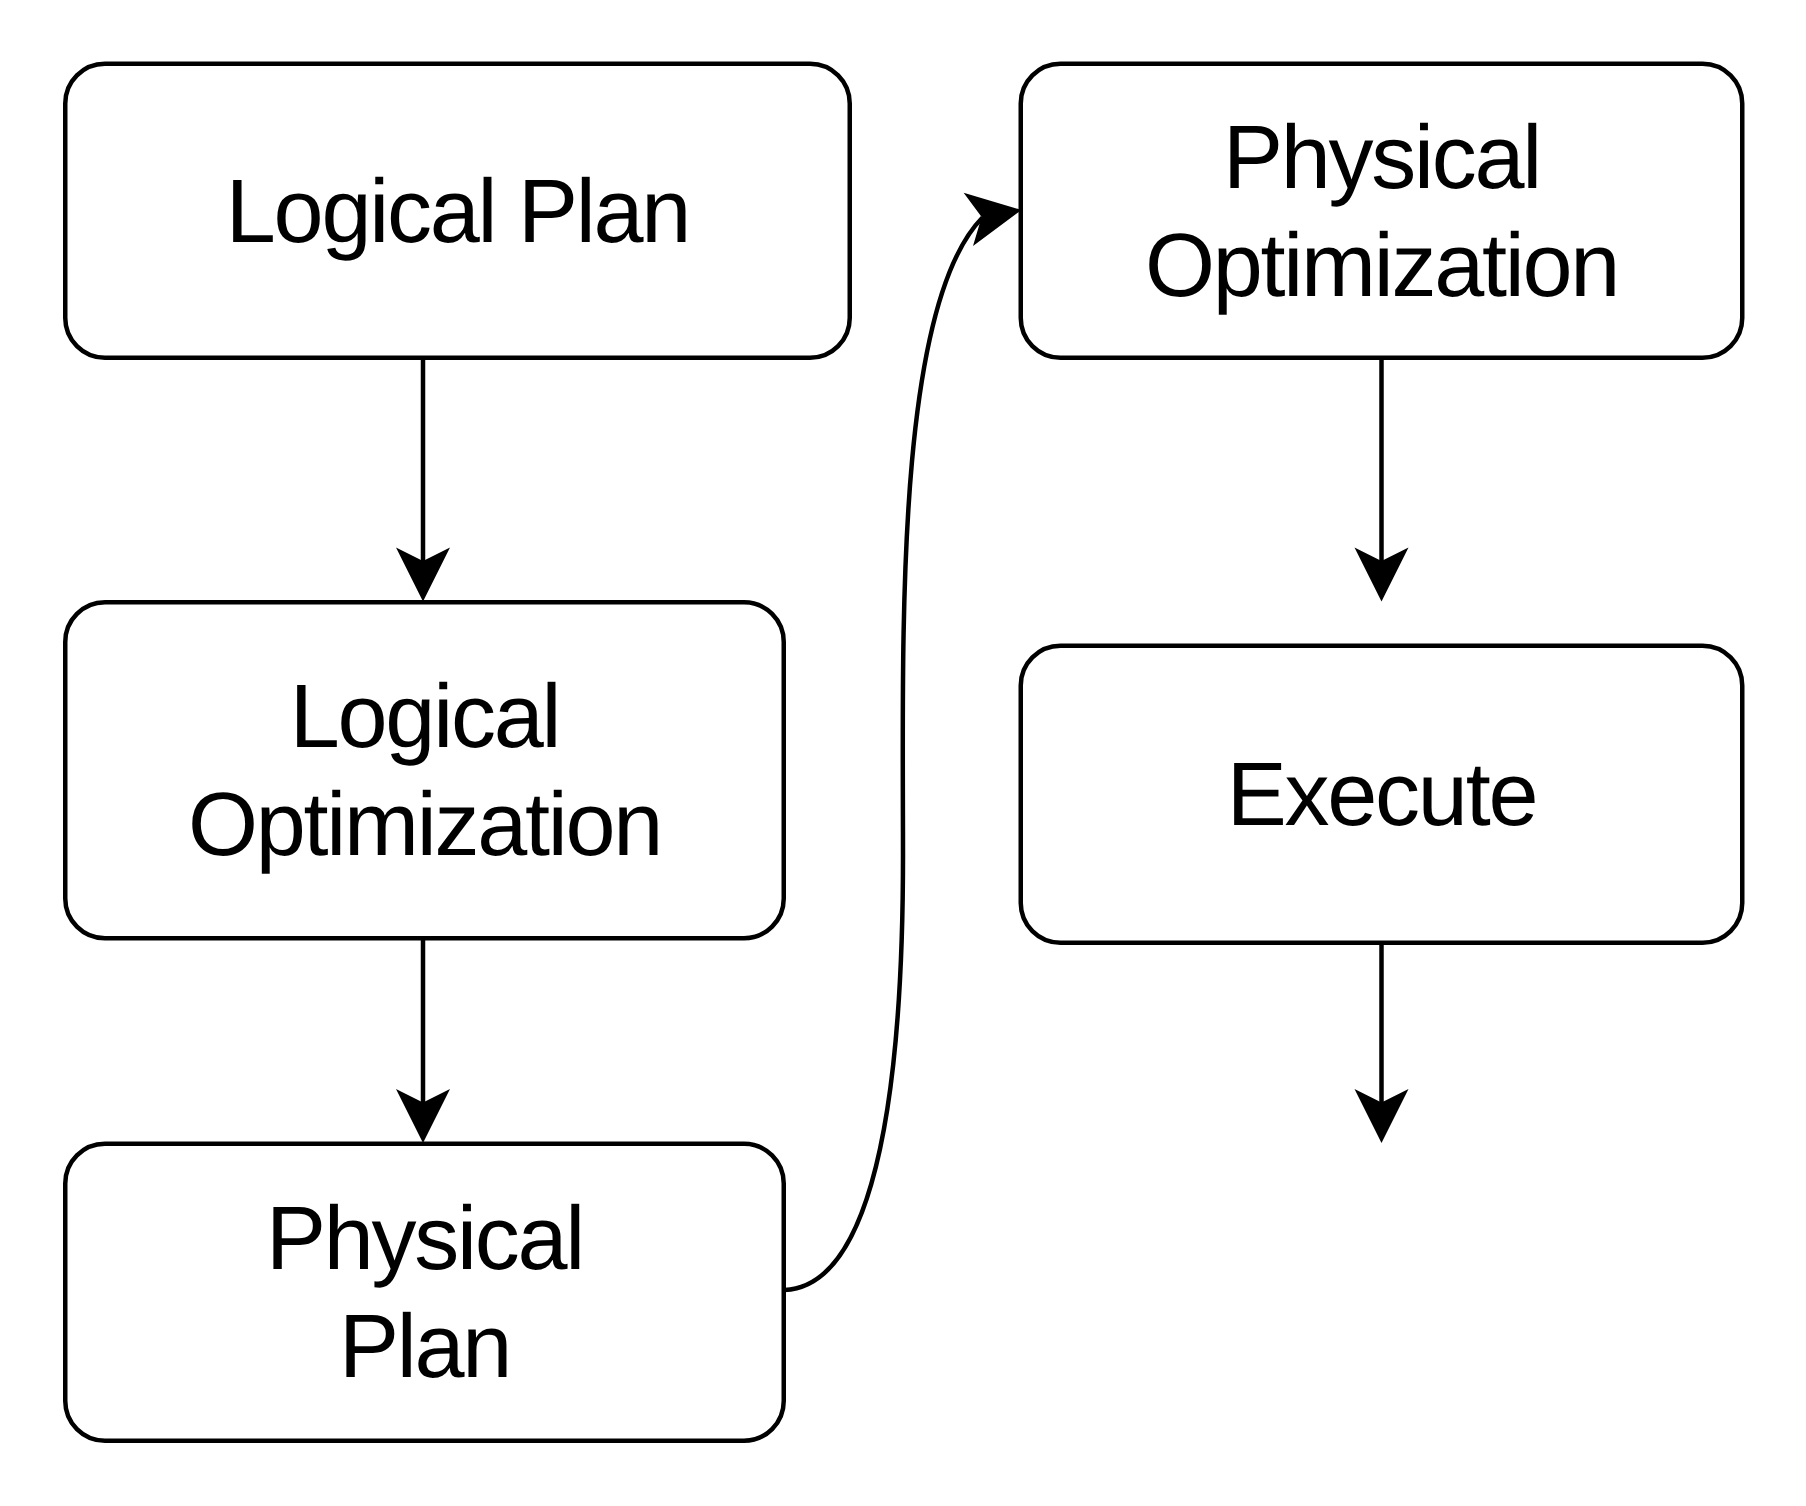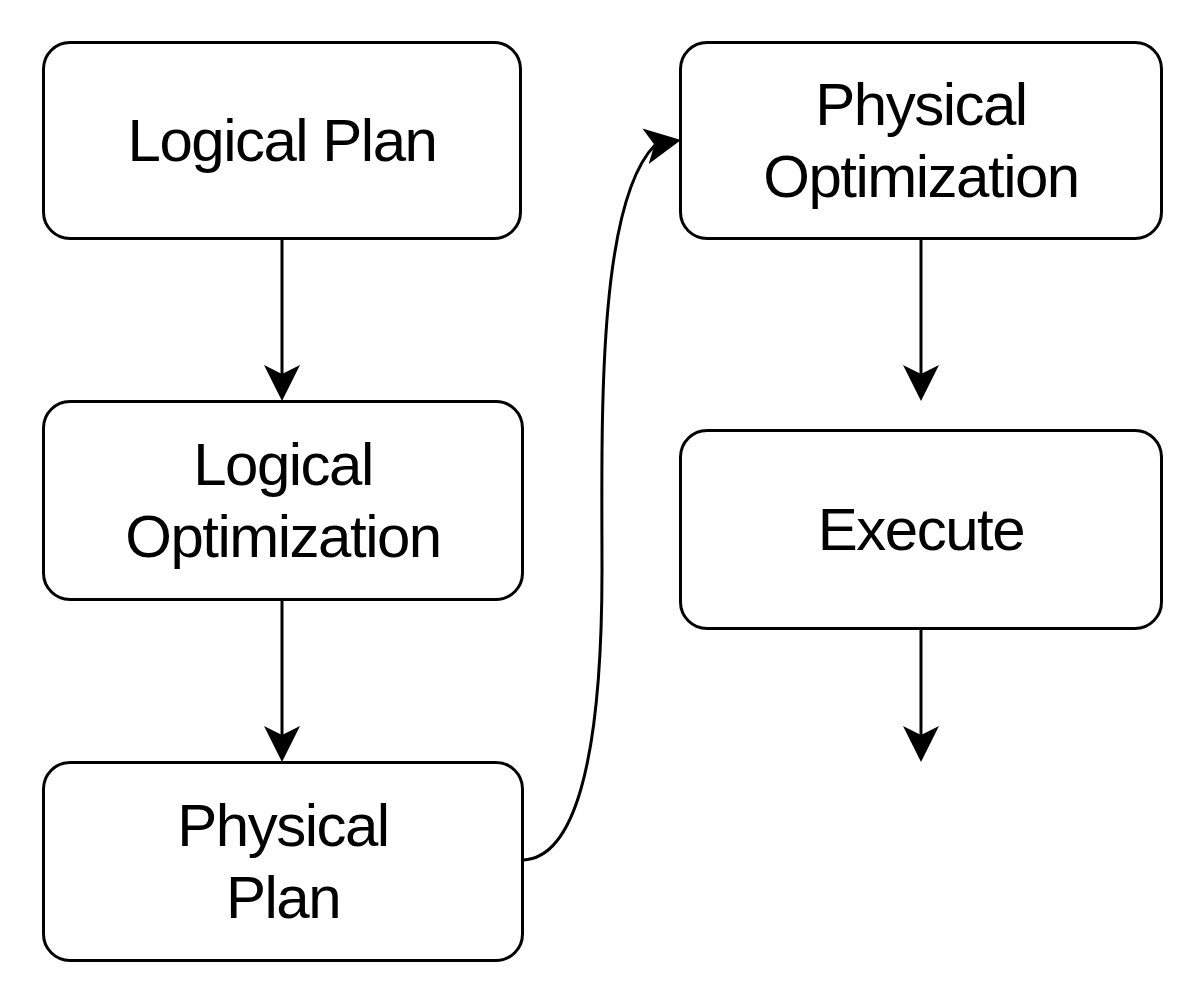--- a/index.html
+++ b/index.html
@@ -43,22 +43,22 @@
     justify-content: center;
     text-align: center;
     color: #000000;
     font-size: 60px;
     line-height: 72px;
     letter-spacing: -1.5px;
   }
   .node .label {
     white-space: pre-line;
   }
-  .n-logical-plan          { left: 42px;  top: 41px;  width: 480px; height: 199px; }
-  .n-logical-optimization  { left: 42px;  top: 400px; width: 482px; height: 201px; }
+  .n-logical-plan          { left: 42px;  top: 41px;  width: 526px; height: 199px; }
+  .n-logical-optimization  { left: 42px;  top: 400px; width: 482px; height: 227px; }
   .n-physical-plan         { left: 42px;  top: 761px; width: 482px; height: 201px; }
   .n-physical-optimization { left: 679px; top: 41px;  width: 484px; height: 199px; }
   .n-execute               { left: 679px; top: 400px; width: 484px; height: 201px; margin-top: 29px; }
   .n-result                { left: 679px; top: 761px; width: 484px; height: 202px; }
 </style>
 </head>
 <body>
 
 <div class="canvas">
 

